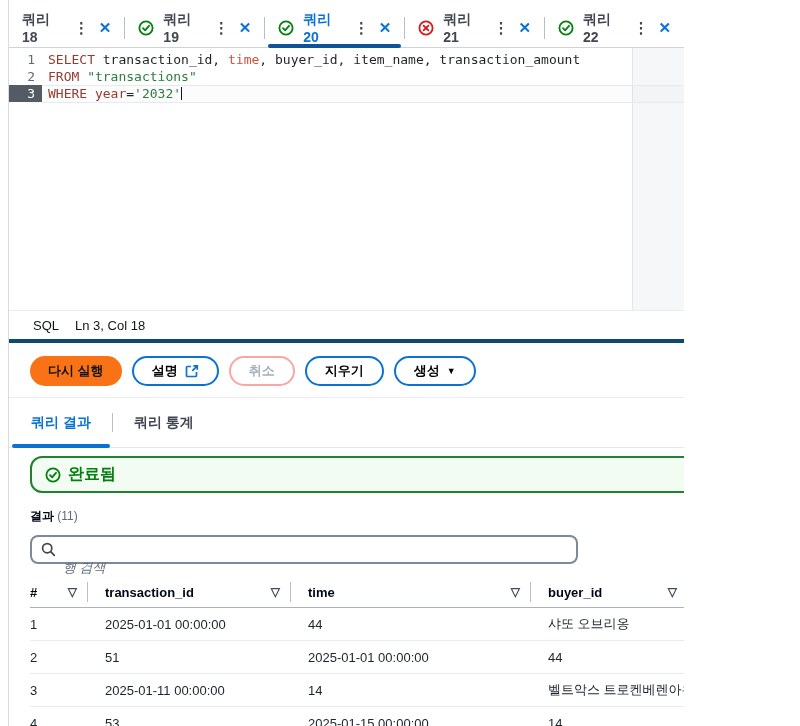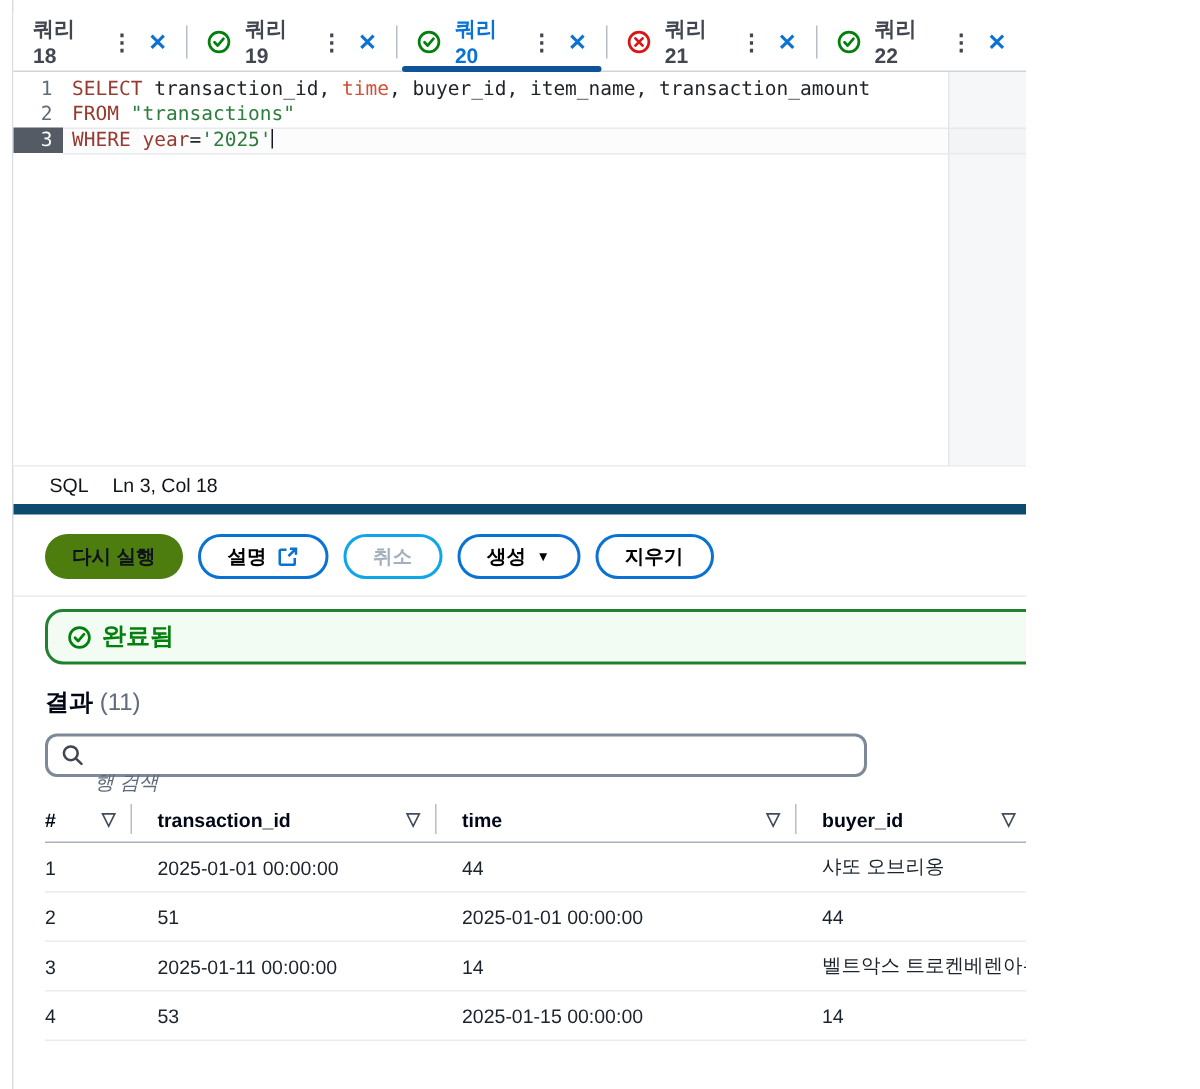--- a/index.html
+++ b/index.html
@@ -32,50 +32,50 @@
   .ed-lines { position:relative; padding-top:3px; }
   .ed-line { display:flex; height:17px; line-height:17px; }
   .ed-gutter { width:33px; flex:0 0 33px; text-align:right; padding-right:7px; color:#5f6b7a; }
   .ed-line.cur .ed-gutter { background:#545b64; color:#fff; }
   .ed-code { padding-left:6px; white-space:pre; }
   .tok-kw { color:#963b30; } .tok-fn { color:#d1503a; } .tok-str { color:#2d7d3c; } .tok-pl { color:#1f2328; }
   .cursor { display:inline-block; width:1px; height:13px; background:#16191f; vertical-align:-2px; }
 
   
   .statusbar { position:absolute; left:9px; right:0; top:310px; height:33px;
-               border-top:1px solid #eaeded; border-bottom:7px solid #0c4a6e;
+               border-top:1px solid #eaeded; border-bottom:4px solid #0c4a6e;
                display:flex; align-items:center; gap:16px; padding-left:24px; font-size:13px; color:#0f141a; }
 
   
   .actions { position:absolute; left:9px; right:0; top:344px; height:54px;
              border-bottom:1px solid #eaeded; display:flex; align-items:center; gap:10px; padding-left:21px; }
   .btn { height:30px; border-radius:16px; font-size:13px; font-weight:700; display:inline-flex;
          align-items:center; gap:7px; padding:0 18px; background:#fff; cursor:pointer;
          font-family:"Liberation Sans", sans-serif; }
-  .btn.primary { background:#4d7c0f; border:none; color:#0f141a; }
+  .btn.primary { background:#f97316; border:none; color:#0f141a; }
   .btn.secondary { border:2px solid #0972d3; color:#000000; }
-  .btn.disabled { border:2px solid #0ea5e9; color:#a4b0bd; cursor:default; }
+  .btn.disabled { border:2px solid #fca5a5; color:#a4b0bd; cursor:default; }
   .btn .caret { font-size:9px; }
 
   
   .results { position:absolute; left:9px; right:0; top:398px; bottom:0; }
   .rtabs { position:relative; height:50px; border-bottom:1px solid #e4e7ea; display:flex; align-items:stretch;
            padding-left:1px; }
   .rtab { position:relative; display:flex; align-items:center; padding:0 21px; font-size:14px;
           font-weight:700; color:#424650; cursor:pointer; }
   .rtab.active { color:#0972d3; }
   .rtab.active::after { content:""; position:absolute; left:2px; right:2px; bottom:-1px; height:4px;
                         border-radius:2px; background:#0972d3; }
   .rtabdiv { width:1px; height:19px; background:#b6bec9; align-self:center; }
 
   .banner { margin:8px 0 0 21px; width:930px; height:37px; border:2px solid #208130; border-radius:12px;
             background:#f2fcf3; display:flex; align-items:center; gap:7px; padding-left:13px; }
   .banner .btext { font-size:16px; font-weight:700; color:#037f0c; }
 
-  .heading { margin:15px 0 0 21px; font-size:16px; }
+  .heading { margin:15px 0 0 21px; font-size:12px; }
   .heading .h-main { font-weight:700; color:#000716; }
   .heading .h-count { color:#5f6b7a; }
 
   .searchbox { margin:10px 0 0 21px; width:548px; height:29px; border:2px solid #7d8998; border-radius:8px;
                background:#fff; display:flex; align-items:center; gap:7px; padding:0 9px; }
   .searchbox input { border:none; outline:none; flex:1; font-size:13px; font-style:italic; color:#be185d;
                      font-family:"Liberation Sans", sans-serif; background:transparent;margin-top:36px; }
   .searchbox input::placeholder { color:#5f6b7a; font-style:italic; opacity:1; }
 
   .rtable { margin:13px 0 0 21px; width:1100px; font-size:13px; }
@@ -161,21 +161,21 @@
       <div class="ed-line">
         <span class="ed-gutter">1</span>
         <span class="ed-code"><span class="tok-kw">SELECT</span><span class="tok-pl"> transaction_id, </span><span class="tok-fn">time</span><span class="tok-pl">, buyer_id, item_name, transaction_amount</span></span>
       </div>
       <div class="ed-line">
         <span class="ed-gutter">2</span>
         <span class="ed-code"><span class="tok-kw">FROM</span><span class="tok-pl"> </span><span class="tok-str">"transactions"</span></span>
       </div>
       <div class="ed-line cur">
         <span class="ed-gutter">3</span>
-        <span class="ed-code"><span class="tok-kw">WHERE</span><span class="tok-pl"> </span><span class="tok-kw">year</span><span class="tok-pl">=</span><span class="tok-str">'2025'</span><span class="cursor"></span></span>
+        <span class="ed-code"><span class="tok-kw">WHERE</span><span class="tok-pl"> </span><span class="tok-kw">year</span><span class="tok-pl">=</span><span class="tok-str">'2032'</span><span class="cursor"></span></span>
       </div>
     </div>
   </div>
 
   <div class="statusbar">
     <span>SQL</span>
     <span>Ln 3, Col 18</span>
   </div>
 
   <div class="actions">
@@ -188,29 +188,38 @@
         <svg class="icon-svg" width="14" height="14" viewBox="0 0 14 14">
             <path d="M11.5 8v3.6a.9.9 0 0 1-.9.9H2.4a.9.9 0 0 1-.9-.9V3.4a.9.9 0 0 1 .9-.9H6" fill="none" stroke="#0972d3" stroke-width="1.7"></path>
             <path d="M8.3 1.8h4v4M12 2.1L7.3 6.8" fill="none" stroke="#0972d3" stroke-width="1.7"></path>
           </svg>
       </span>
     </button>
     <button class="btn disabled">
       <span>취소</span>
     </button>
     <button class="btn secondary">
+      <span>지우기</span>
+    </button>
+    <button class="btn secondary">
       <span>생성</span>
       <span class="caret">▼</span>
     </button>
-    <button class="btn secondary">
-      <span>지우기</span>
-    </button>
   </div>
 
   <div class="results">
+    <div class="rtabs">
+      <div class="rtab active">
+        <span>쿼리 결과</span>
+      </div>
+      <div class="rtabdiv"></div>
+      <div class="rtab">
+        <span>쿼리 통계</span>
+      </div>
+    </div>
 
     <div class="banner">
       <span>
         <svg class="icon-svg" width="16" height="16" viewBox="0 0 16 16">
             <circle cx="8" cy="8" r="6.6" fill="none" stroke="#037f0c" stroke-width="1.8"></circle>
             <path d="M5 8.2l2.1 2.2L11 5.8" fill="none" stroke="#037f0c" stroke-width="1.8" stroke-linecap="round" stroke-linejoin="round"></path>
           </svg>
       </span>
       <span class="btext">완료됨</span>
     </div>

